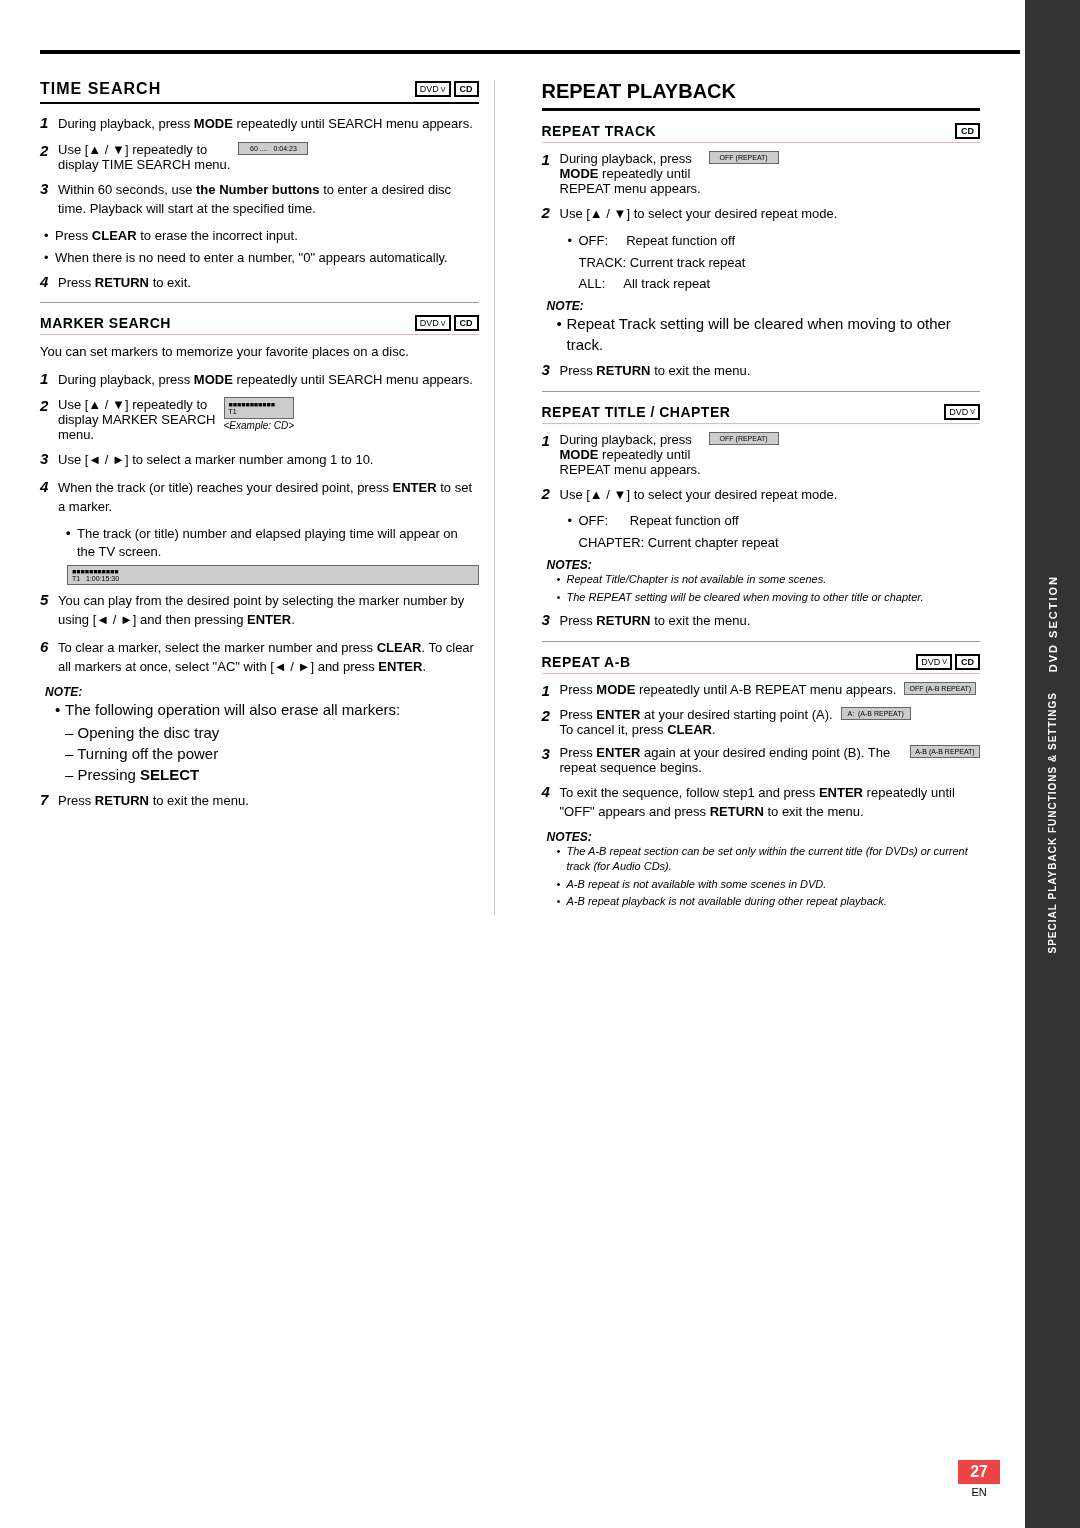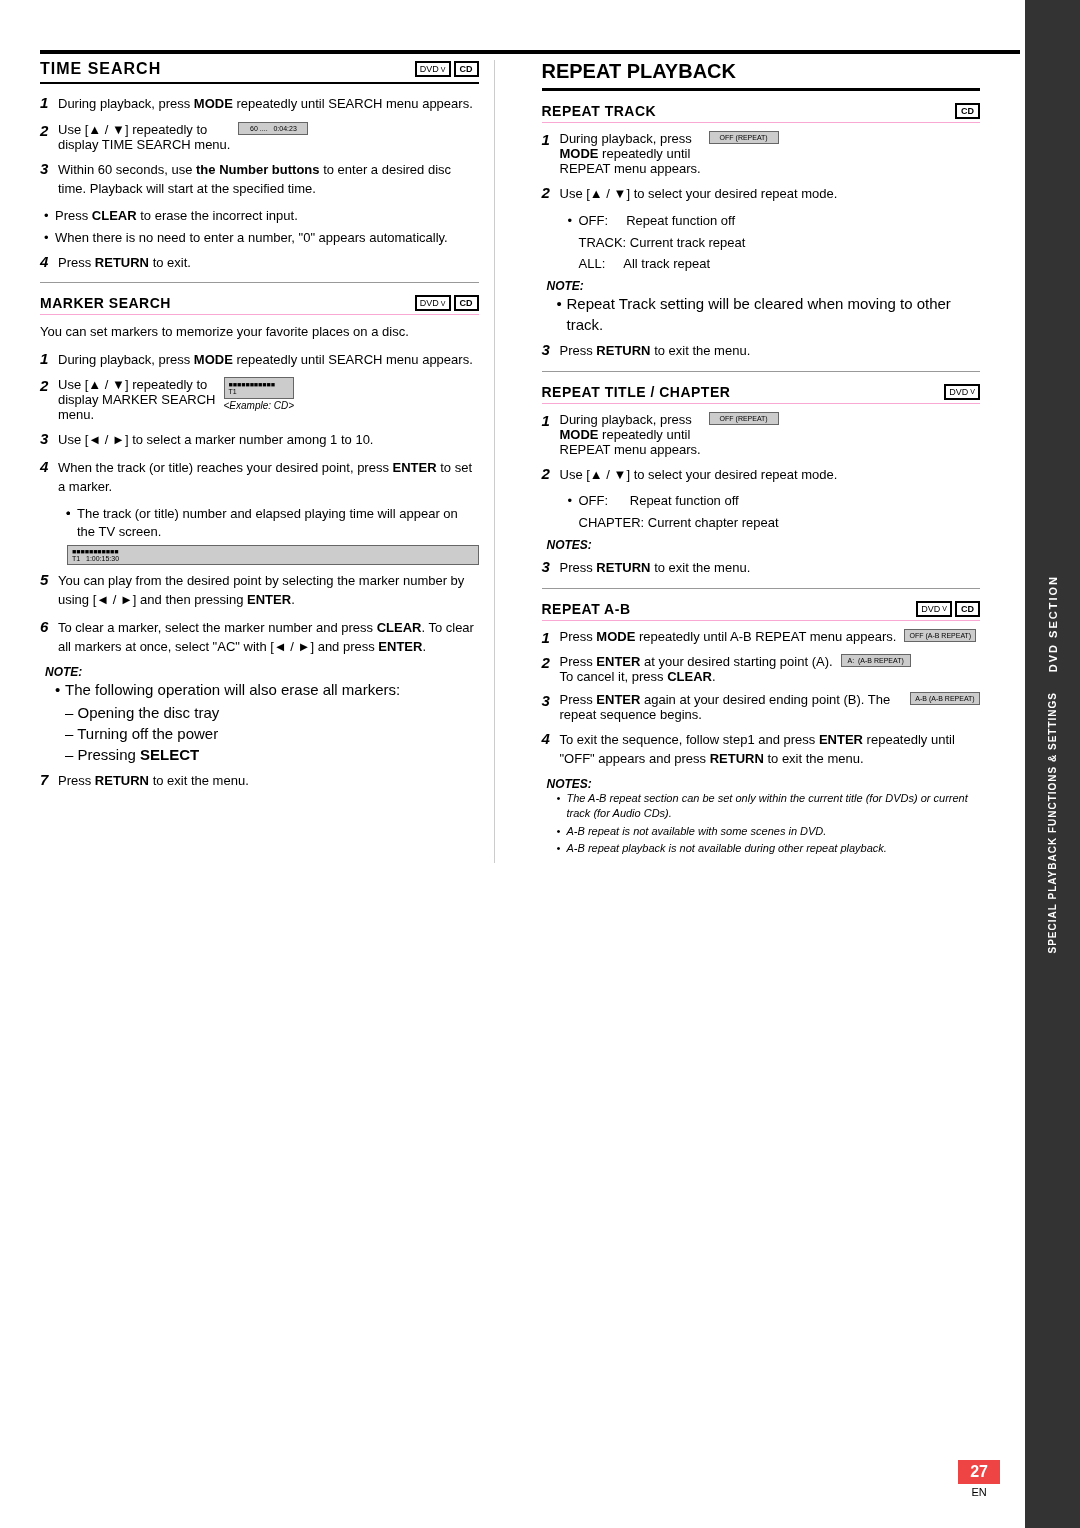--- a/index.html
+++ b/index.html
@@ -61,20 +61,21 @@
       writing-mode: vertical-rl;
       transform: rotate(180deg);
       letter-spacing: 1px;
       text-align: center;
     }
 
     
     .content-area {
       display: flex;
       gap: 42px;
+      margin-top: 20px;
       width: calc(100% - 60px);
     }
 
     
     .left-column {
       flex: 1;
       padding-right: 15px;
       border-right: 1px solid #ccc;
     }
 
@@ -511,20 +512,24 @@
         </div>
       </div>
 
       <div style="padding-left:22px; margin-bottom:6px; line-height:1.7;">
         <div class="bullet-item">OFF: &nbsp;&nbsp;&nbsp;&nbsp;&nbsp;Repeat function off</div>
         <div style="padding-left:15px; margin-bottom:3px; line-height:1.4;">CHAPTER: Current chapter repeat</div>
       </div>
 
       <div class="note-box">
         <div class="notes-title">NOTES:</div>
+        <div class="notes-content">
+          <div class="note-item">Repeat Title/Chapter is not available in some scenes.</div>
+          <div class="note-item">The REPEAT setting will be cleared when moving to other title or chapter.</div>
+        </div>
       </div>
 
       <div class="step-row" style="margin-top:4px;">
         <span class="step-num">3</span>
         <div class="step-body">Press <b>RETURN</b> to exit the menu.</div>
       </div>
 
       <hr class="divider">
 
       <div class="sub-section-header">

